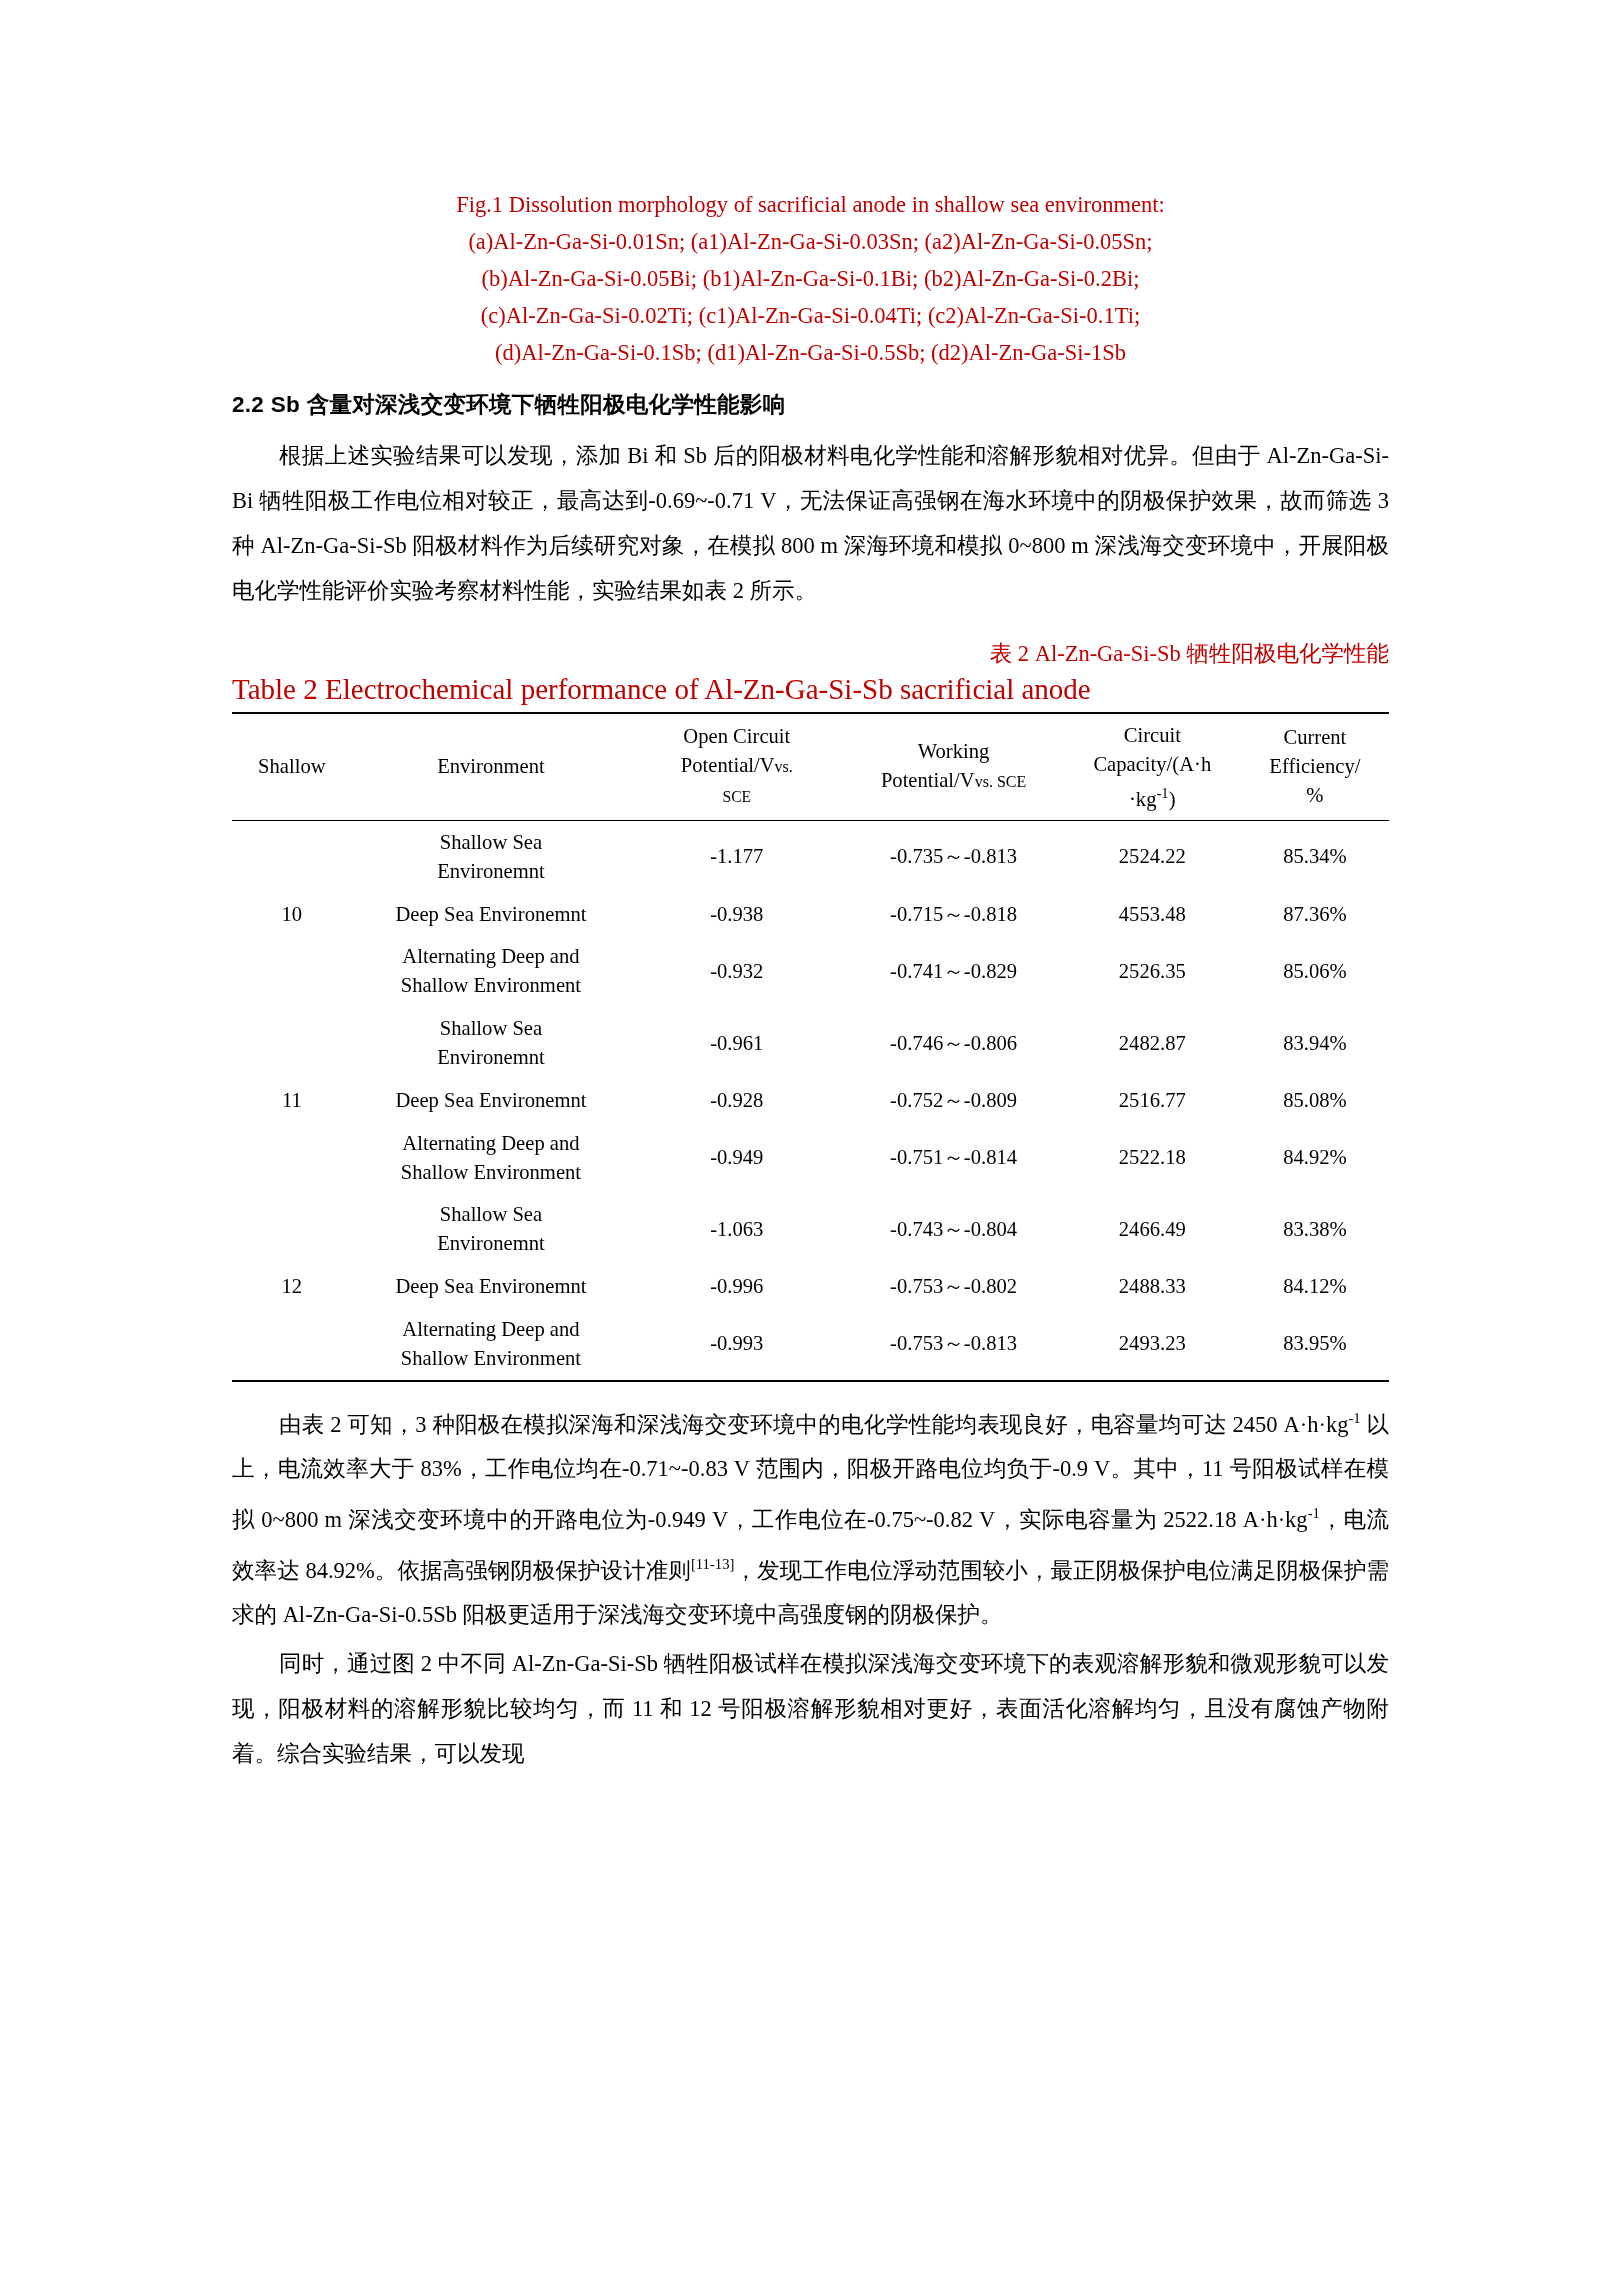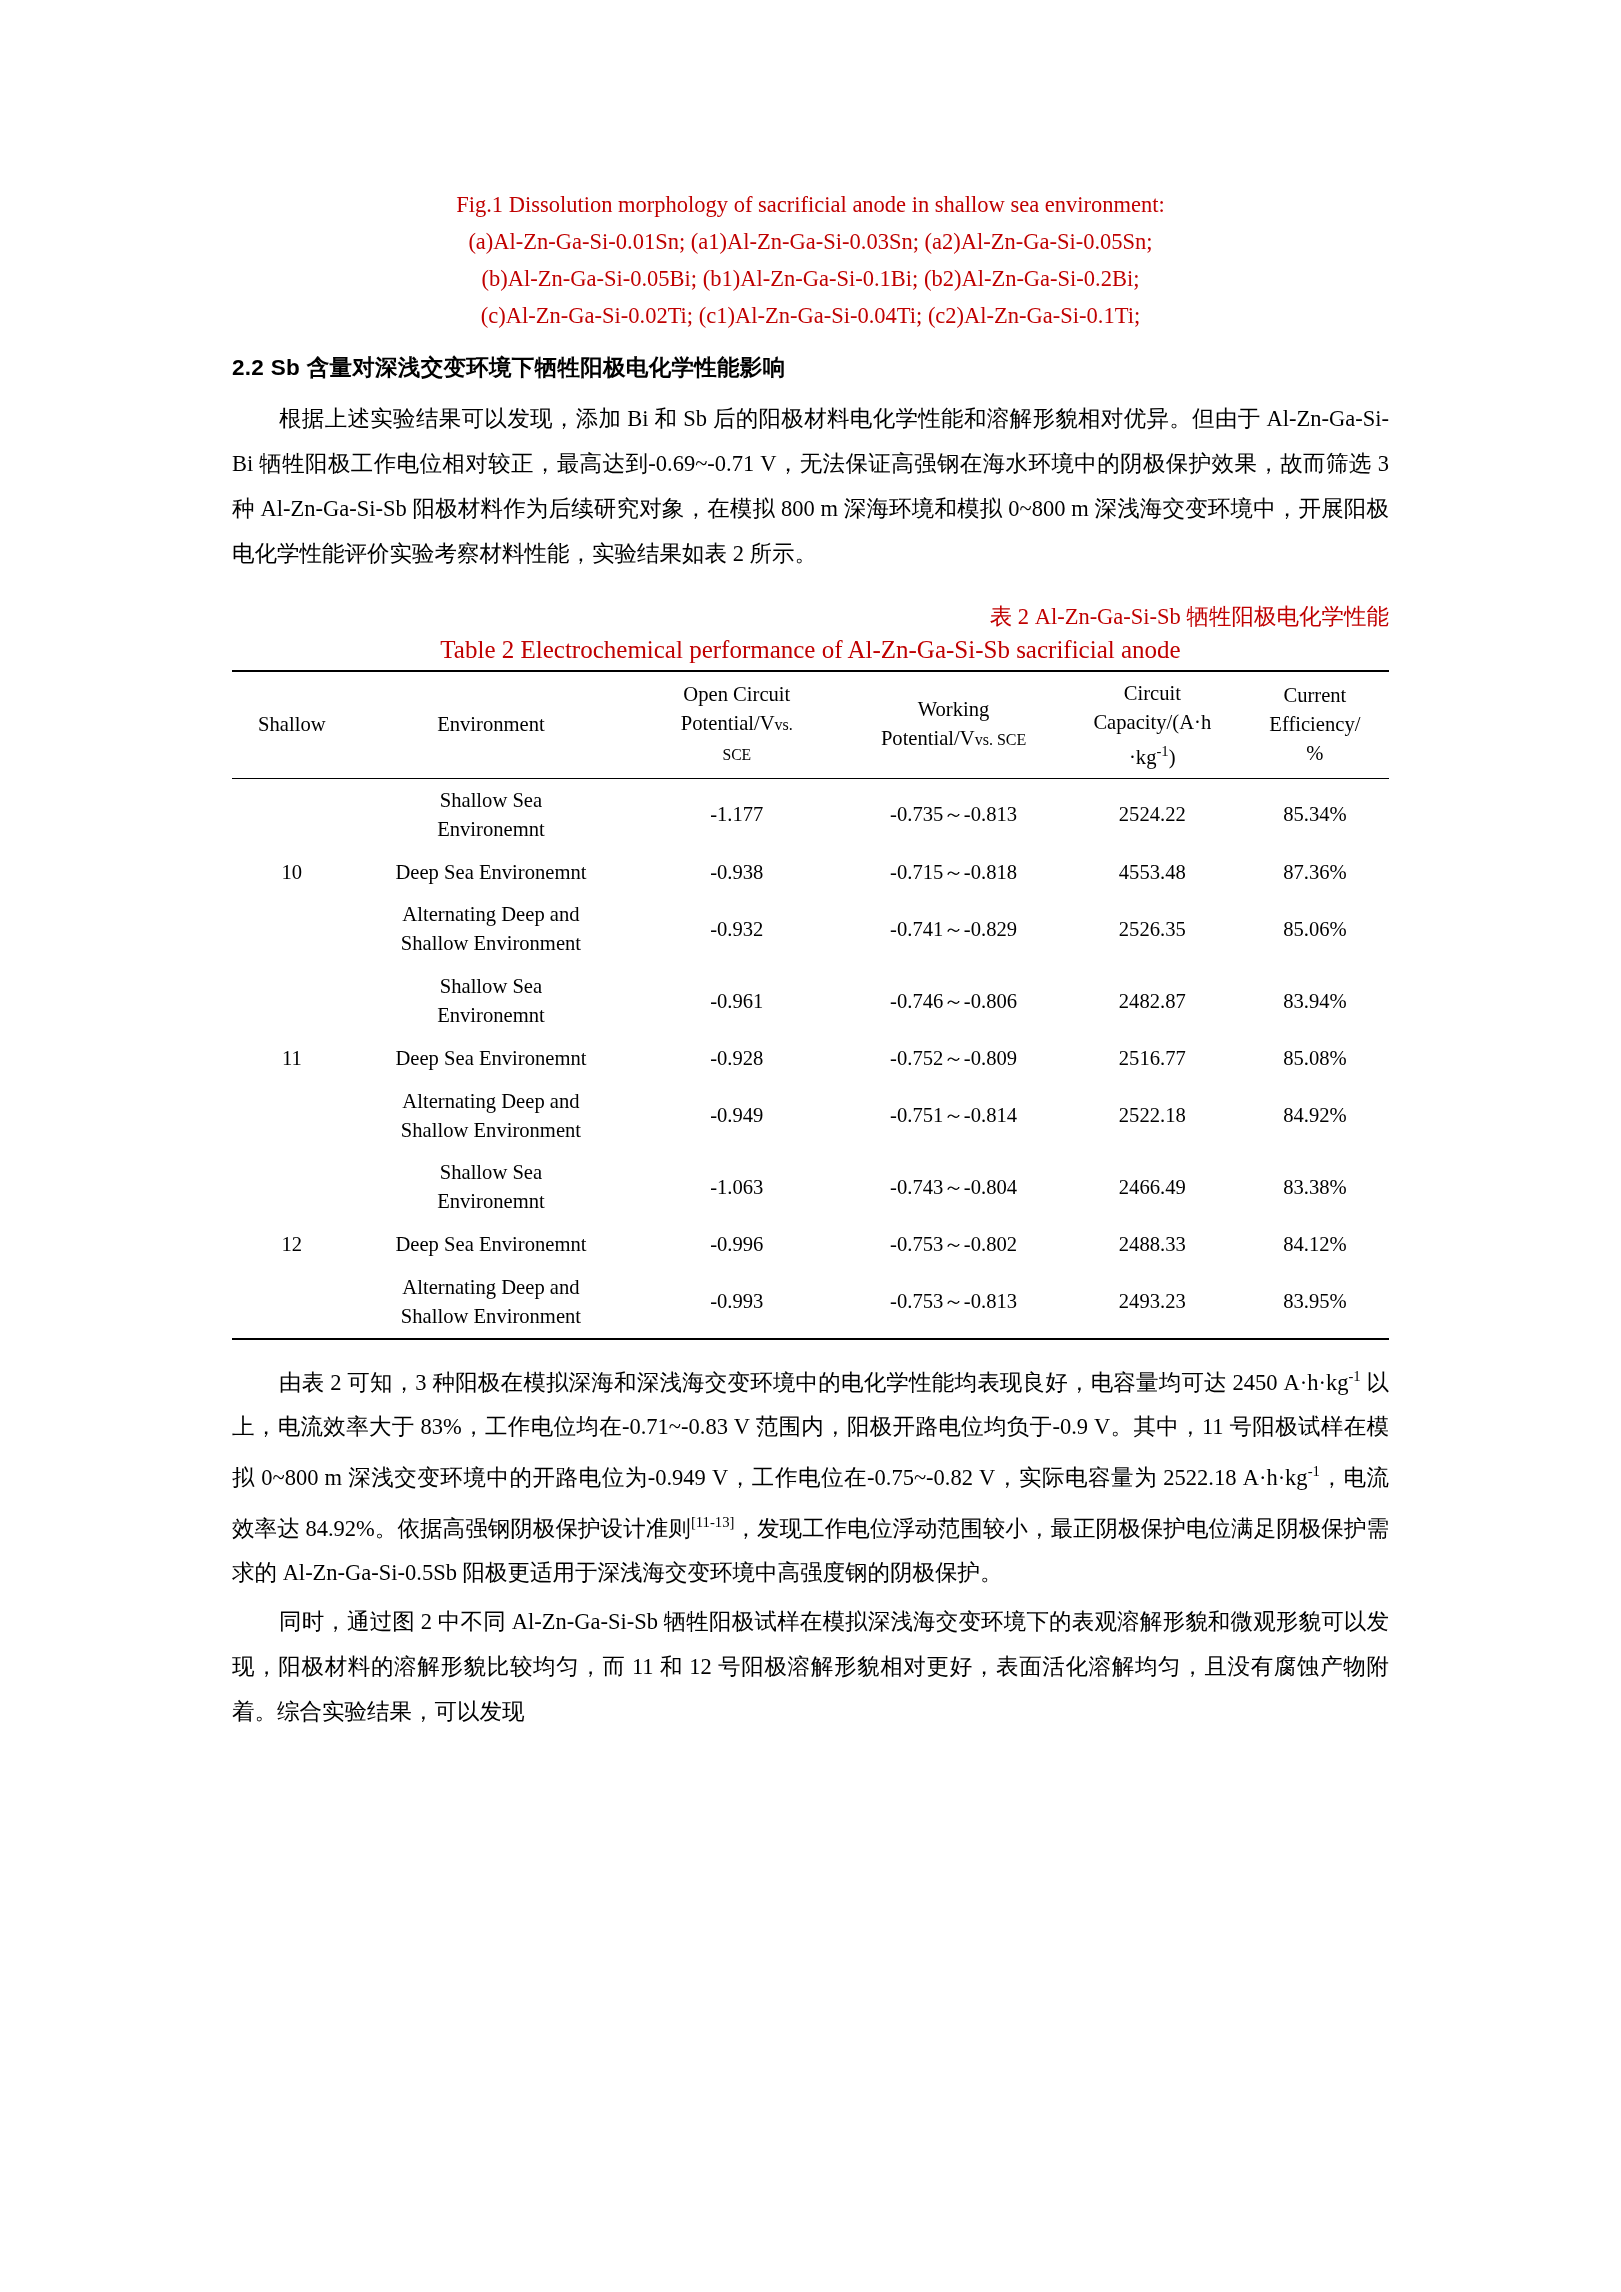--- a/index.html
+++ b/index.html
@@ -54,22 +54,21 @@
     margin: 0 0 3.9px 0;
   }
   .tbl-title-cn {
     color: #c00000;
     font-size: 22.5px;
     text-align: right;
     margin-top: 25px;
   }
   .tbl-title-en {
     color: #c00000;
-    font-size: 25px;
-    text-align: center;
+    font-size: 29px;
     margin-top: 3.9px;
     margin-bottom: 5.9px;
   }
 
   table.data {
     border-collapse: collapse;
     width: 1157px;
     font-size: 20.6px;
   }
   table.data thead th {
@@ -104,20 +103,21 @@
 <body>
 
 <div class="page">
   <div class="content">
 
     <div class="fig-caption">
       <div>Fig.1 Dissolution morphology of sacrificial anode in shallow sea environment:</div>
       <div>(a)Al-Zn-Ga-Si-0.01Sn; (a1)Al-Zn-Ga-Si-0.03Sn; (a2)Al-Zn-Ga-Si-0.05Sn;</div>
       <div>(b)Al-Zn-Ga-Si-0.05Bi; (b1)Al-Zn-Ga-Si-0.1Bi; (b2)Al-Zn-Ga-Si-0.2Bi;</div>
       <div>(c)Al-Zn-Ga-Si-0.02Ti; (c1)Al-Zn-Ga-Si-0.04Ti; (c2)Al-Zn-Ga-Si-0.1Ti;</div>
+      <div>(d)Al-Zn-Ga-Si-0.1Sb; (d1)Al-Zn-Ga-Si-0.5Sb; (d2)Al-Zn-Ga-Si-1Sb</div>
     </div>
 
     <div class="section-heading">2.2  Sb 含量对深浅交变环境下牺牲阳极电化学性能影响</div>
 
     <p class="para">根据上述实验结果可以发现，添加 Bi 和 Sb 后的阳极材料电化学性能和溶解形貌相对优异。但由于 Al-Zn-Ga-Si-Bi 牺牲阳极工作电位相对较正，最高达到-0.69~-0.71 V，无法保证高强钢在海水环境中的阴极保护效果，故而筛选 3 种 Al-Zn-Ga-Si-Sb 阳极材料作为后续研究对象，在模拟 800 m 深海环境和模拟 0~800 m 深浅海交变环境中，开展阳极电化学性能评价实验考察材料性能，实验结果如表 2 所示。</p>
 
     <div class="tbl-title-cn">表 2 Al-Zn-Ga-Si-Sb 牺牲阳极电化学性能</div>
     <div class="tbl-title-en">Table 2 Electrochemical performance of Al-Zn-Ga-Si-Sb sacrificial anode</div>
 
     <table class="data">

